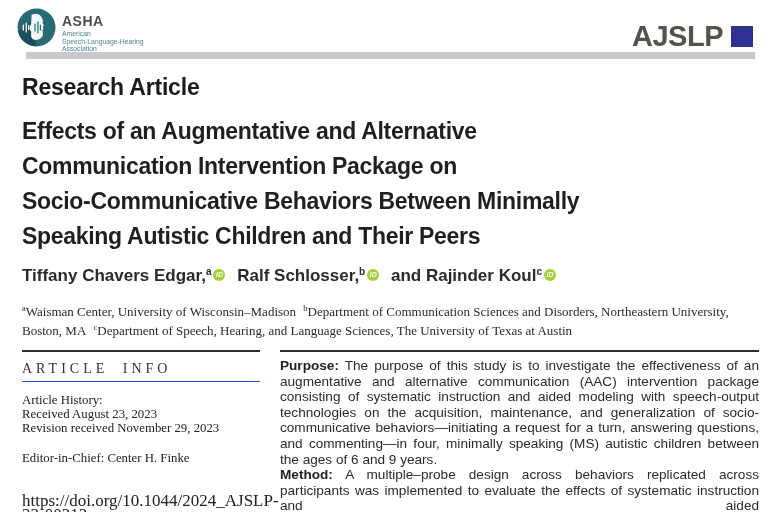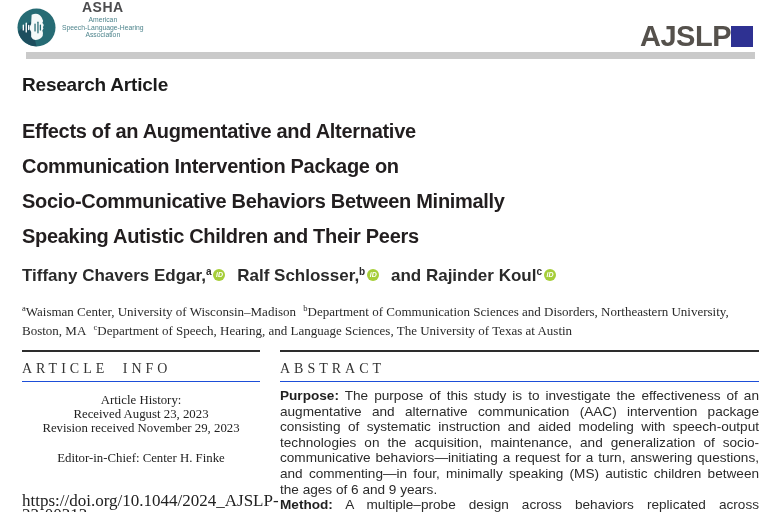--- a/index.html
+++ b/index.html
@@ -9,35 +9,35 @@
     width: 768px; height: 512px;
     background: #ffffff;
     overflow: hidden;
     font-family: "Liberation Sans", sans-serif;
     color: #231f20;
     -webkit-font-smoothing: antialiased;
   }
 
   
   .asha-logo { position: absolute; left: 17px; top: 8px; width: 39px; height: 39px; }
-  .asha-textblock { position: absolute; left: 62px; top: 0; text-align: center; }
+  .asha-textblock { position: absolute; left: 62px; top: 14px; }
   .asha-acronym { font-size: 14px; font-weight: bold; color: #4c4c4e; letter-spacing: .5px; line-height: 14px; }
   .asha-org { font-size: 6.8px; line-height: 7.6px; color: #4f858d; margin-top: 2px; }
 
-  .ajslp-wrap { position: absolute; top: 24px; right: 15px; display: flex; align-items: center; }
+  .ajslp-wrap { position: absolute; top: 24px; right: 15px; display: flex; align-items: center; gap: 8px; }
   .ajslp-text { font-size: 29px; font-weight: bold; color: #55514c; letter-spacing: -0.5px; line-height: 24px; }
   .ajslp-square { width: 22px; height: 21px; background: #2e3192; }
 
   .topbar { position: absolute; left: 26px; top: 52px; width: 729px; height: 7px; background: #cacaca; }
 
-  .article-type { position: absolute; left: 22px; top: 74px; font-size: 19px; font-weight: bold; color: #1b1b1b; letter-spacing: -0.2px; }
+  .article-type { position: absolute; left: 22px; top: 74px; font-size: 23px; font-weight: bold; color: #1b1b1b; letter-spacing: -0.2px; }
 
   
   .title { position: absolute; left: 22px; top: 114px; width: 745px; }
-  .title div { font-size: 20px; line-height: 35px; font-weight: bold; color: #221e1f; letter-spacing: -0.3px; }
+  .title div { font-size: 23px; line-height: 35px; font-weight: bold; color: #221e1f; letter-spacing: -0.3px; }
 
   .authors { position: absolute; left: 22px; top: 266px; font-size: 17px; font-weight: bold; color: #2a2a2a; }
   .author-group { margin-right: 7px; }
   .authors sup { font-size: 10px; vertical-align: 6px; font-weight: bold; }
   .orcid {
     display: inline-block; width: 12px; height: 12px; border-radius: 50%;
     background: #a6ce39; color: #ffffff; font-size: 7px; font-weight: bold;
     text-align: center; line-height: 12px; vertical-align: 4px; margin-left: 2px;
     font-style: italic;
   }
@@ -54,21 +54,21 @@
   .col-left { left: 22px; width: 238px; }
   .col-right { left: 280px; width: 479px; }
   .col-toprule { border-top: 2px solid #2d2d2d; }
   .col-heading {
     font-family: "Liberation Serif", serif; font-size: 14px; color: #333;
     letter-spacing: 4px; word-spacing: 7px; padding: 9px 0 4px 0;
     border-bottom: 1px solid #1d4ed8;
   }
 
   .info-body { font-family: "Liberation Serif", serif; font-size: 12.8px; line-height: 13.8px; color: #222; margin-top: 12px; }
-  .info-body .line { margin-bottom: 0; text-align: center; }
+  .info-body .line { margin-bottom: 0; }
   .info-editor { margin-top: 17px; }
   .info-doi { margin-top: 28px; font-size: 17px; color: #222; text-decoration: none; display: inline-block; }
 
   .abstract-body { margin-top: 6px; font-size: 13.6px; line-height: 15.6px; color: #2b2b2b; text-align: justify; }
   .abstract-body b { color: #1f1f1f; }
   .para-method { text-align-last: justify; }
 </style>
 </head>
 <body>
 
@@ -131,19 +131,18 @@
   <div class="info-body">
     <div class="line">Article History:</div>
     <div class="line">Received August 23, 2023</div>
     <div class="line">Revision received November 29, 2023</div>
     <div class="line info-editor">Editor-in-Chief: Center H. Finke</div>
     <a class="info-doi" href="#">https://doi.org/10.1044/2024_AJSLP-23-00313</a>
   </div>
 </div>
 
 <div class="col col-right col-toprule">
-  <div class="col-heading">ABSTRACT</div>
   <div class="abstract-body">
     <div class="para-purpose"><b>Purpose:</b><span> The purpose of this study is to investigate the effectiveness of an augmentative and alternative communication (AAC) intervention package consisting of systematic instruction and aided modeling with speech-output technologies on the acquisition, maintenance, and generalization of socio-communicative behaviors—initiating a request for a turn, answering questions, and commenting—in four, minimally speaking (MS) autistic children between the ages of 6 and 9 years.</span></div>
     <div class="para-method"><b>Method:</b><span> A multiple–probe design across behaviors replicated across participants was implemented to evaluate the effects of systematic instruction and aided</span></div>
 
   </div>
 </div>
 
 </body></html>

